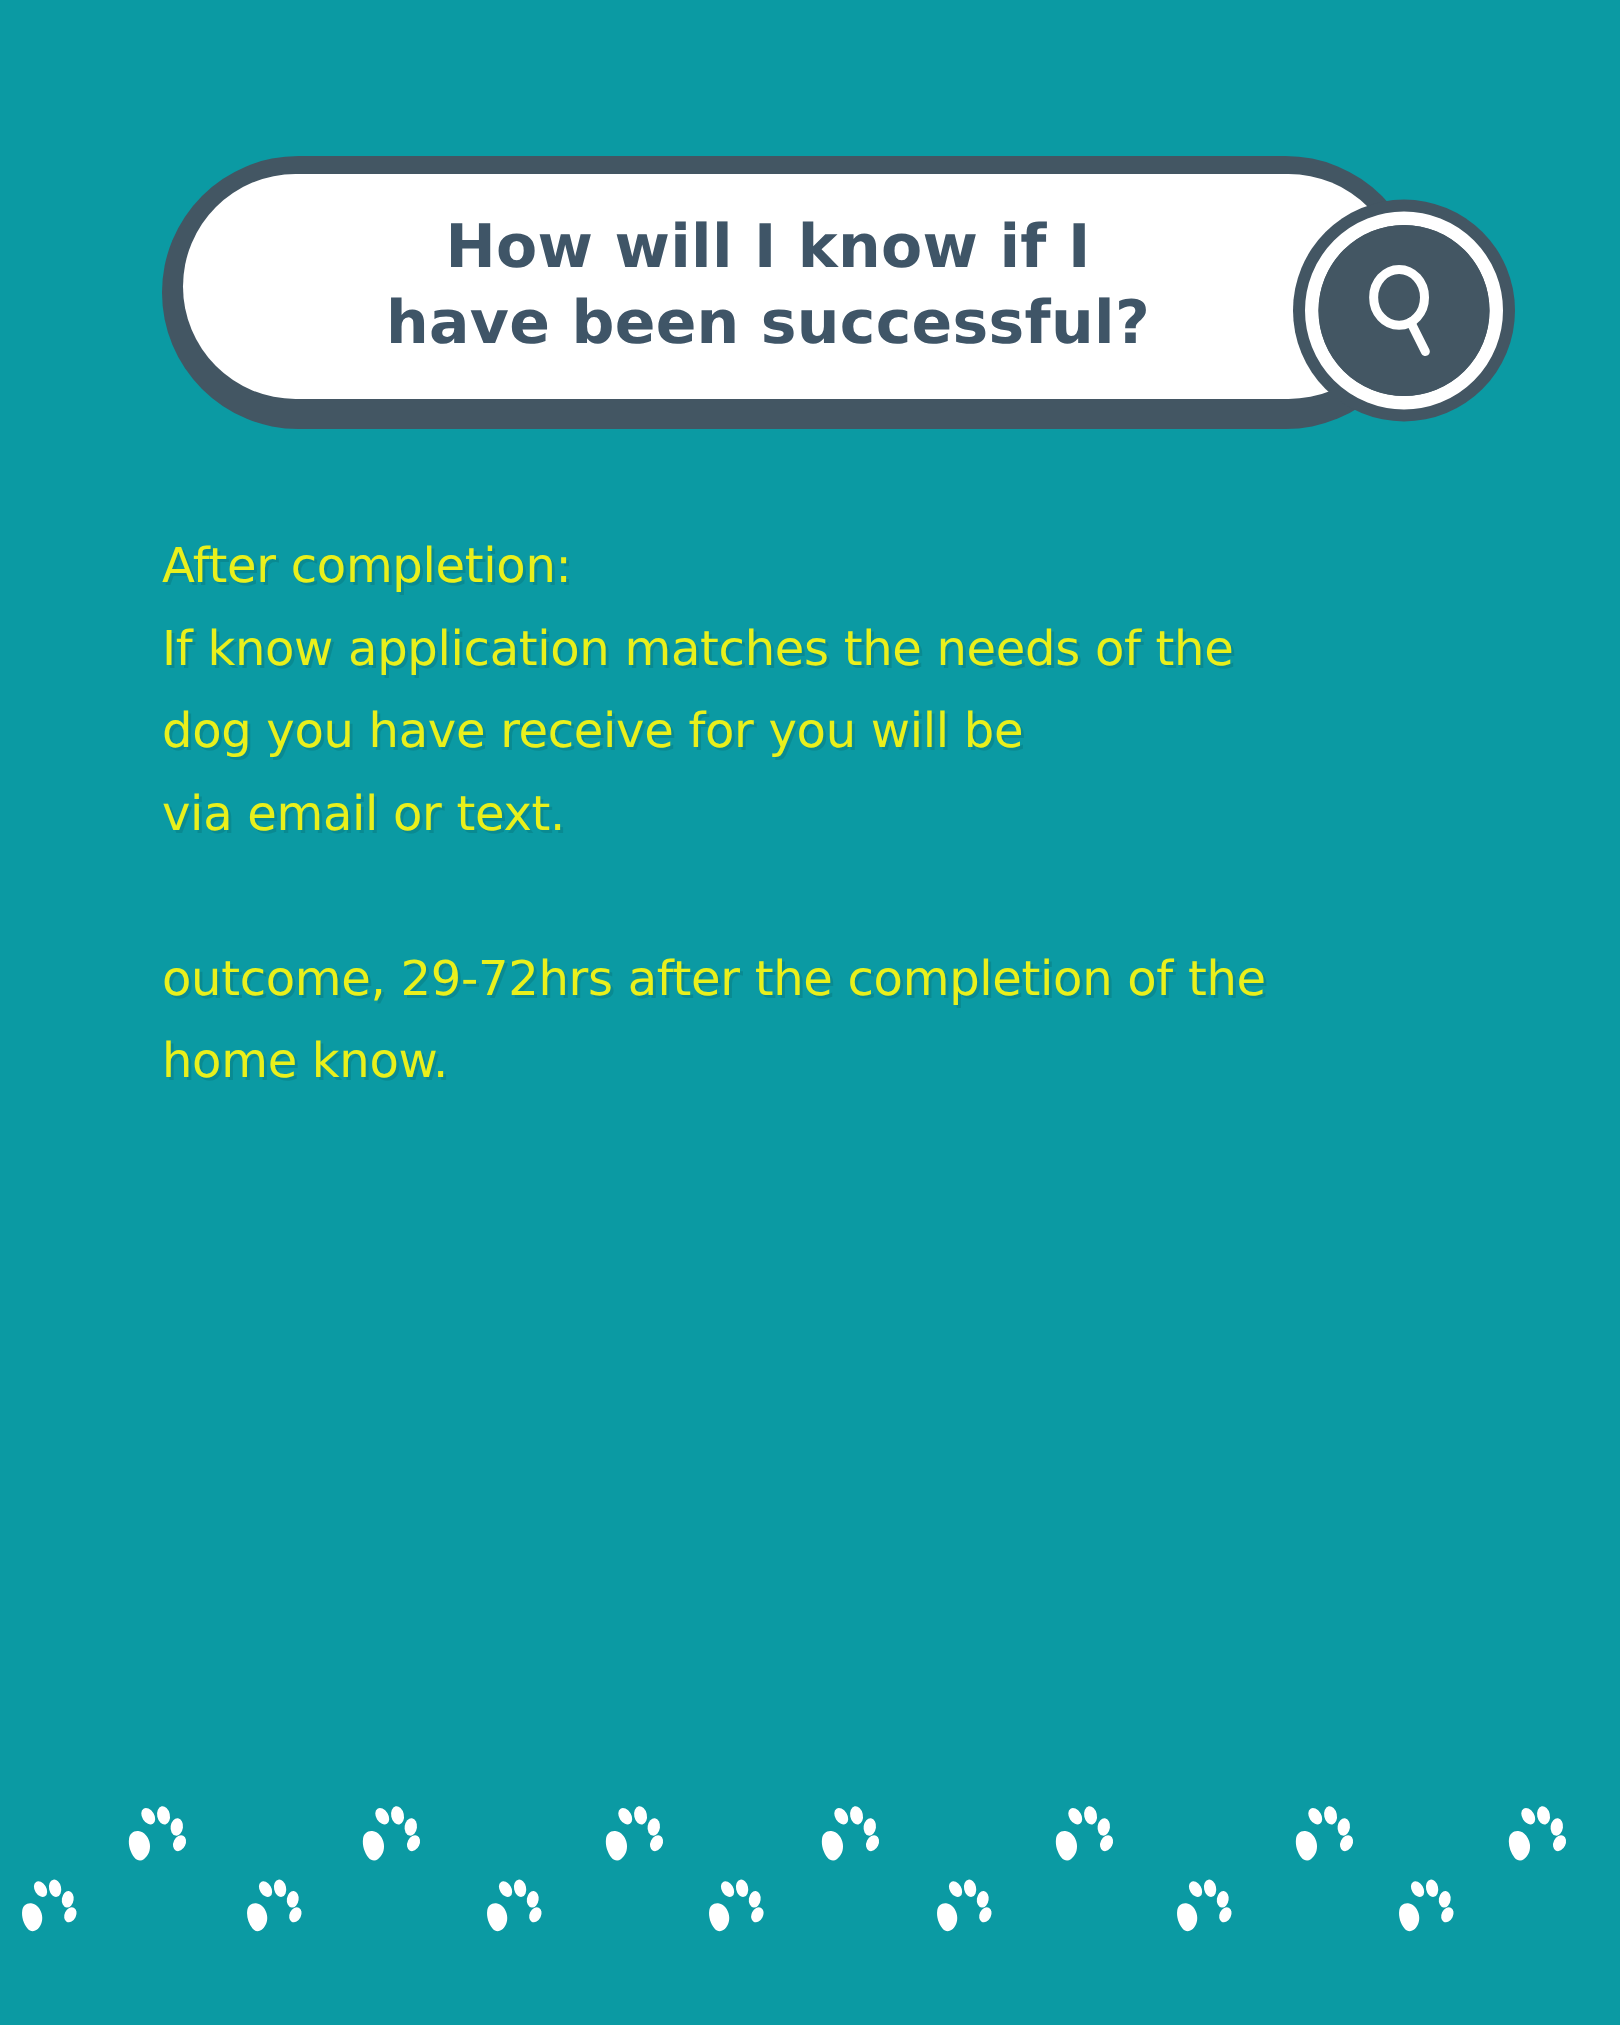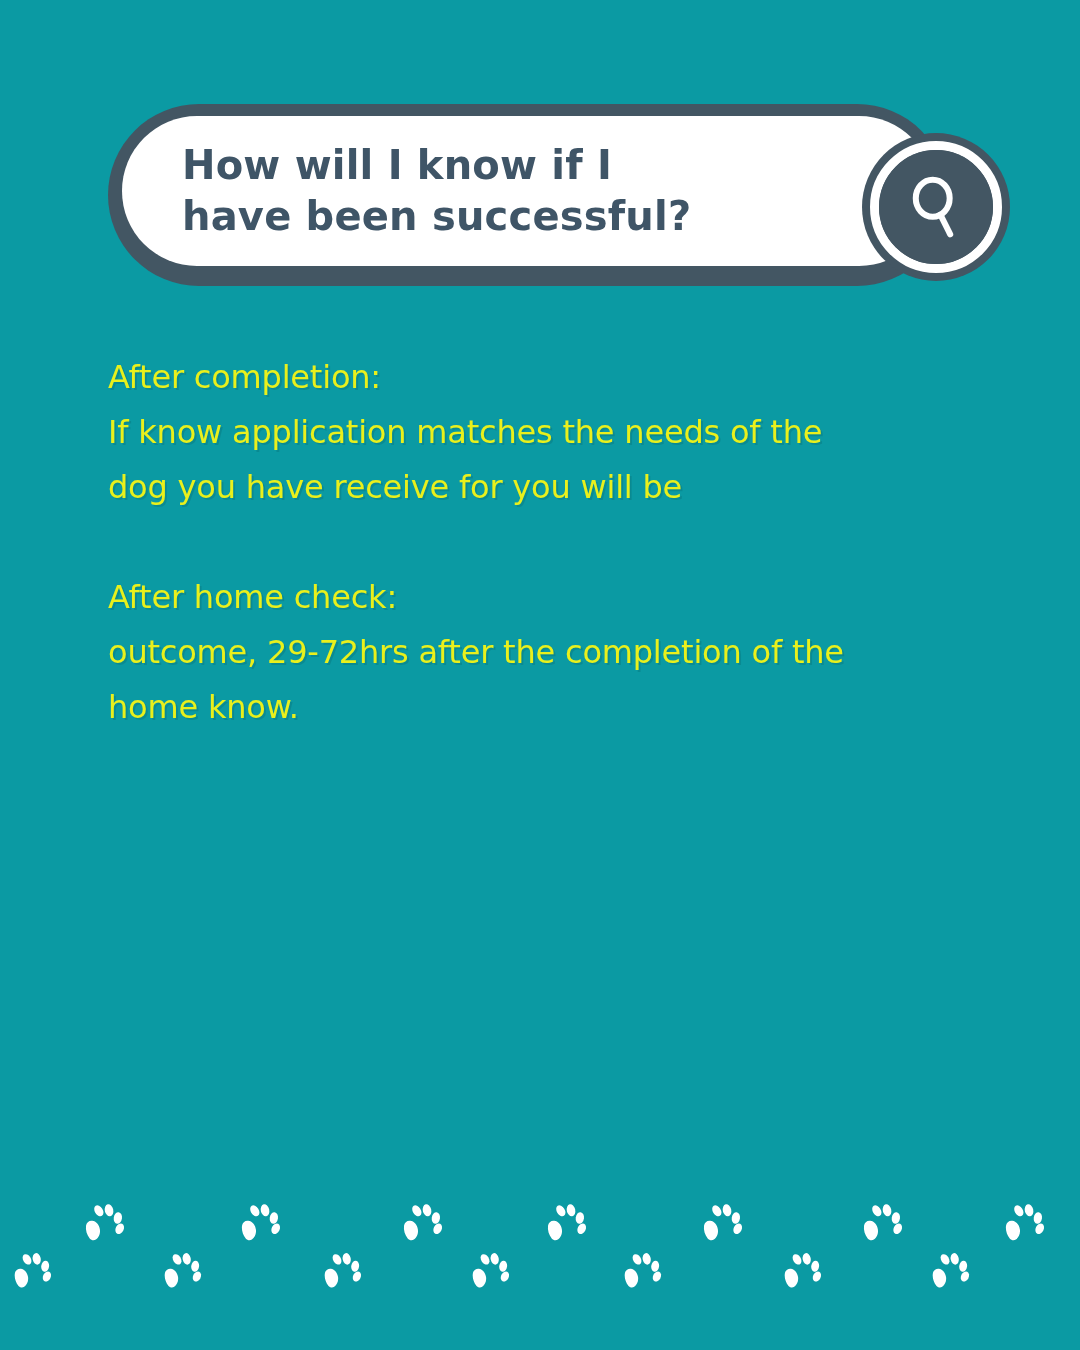--- a/index.html
+++ b/index.html
@@ -52,21 +52,21 @@
     border-radius: 75px;
     box-sizing: border-box;
   }
 
   .header-title {
     position: absolute;
     left: 60px;
     top: 50%;
     transform: translateY(-50%);
     width: 660px;
-    text-align: left;
+    text-align: center;
     color: #3f5567;
     font-family: "DejaVu Sans", sans-serif;
     font-size: 40px;
     font-weight: bold;
     line-height: 1.28;
     letter-spacing: 0.2px;
   }
   .header-title .line { display: block; }
 
   
@@ -167,24 +167,24 @@
 
     </div>
   </div>
 
   <div class="body-copy">
 
     <div class="para">
       <span class="line">After completion:</span>
       <span class="line">If know application matches the needs of the</span>
       <span class="line">dog you have receive for you will be</span>
+      <span class="line">via email or text.</span>
     </div>
 
     <div class="para">
-      <span class="line">After home check:</span>
       <span class="line">outcome, 29-72hrs after the completion of the</span>
       <span class="line">home know.</span>
     </div>
 
   </div>
 
   <div class="paw-row" id="paw-row">
       <div class="paw" style="left: 8px; top: 58px; transform: rotate(-18deg) scale(1);">
         <svg viewBox="0 0 48 48">
           <path d="M14.5 18.5c3.6 1.5 5.4 6.2 4.6 10.6-.7 4.1-3.4 7.2-6.9 8.3-2.3.7-4.6-.6-5.5-2.9-1.6-4.2-1.5-9.2.4-13.1 1.4-2.9 4.3-4.2 7.4-2.9z" fill="#ffffff"></path>

